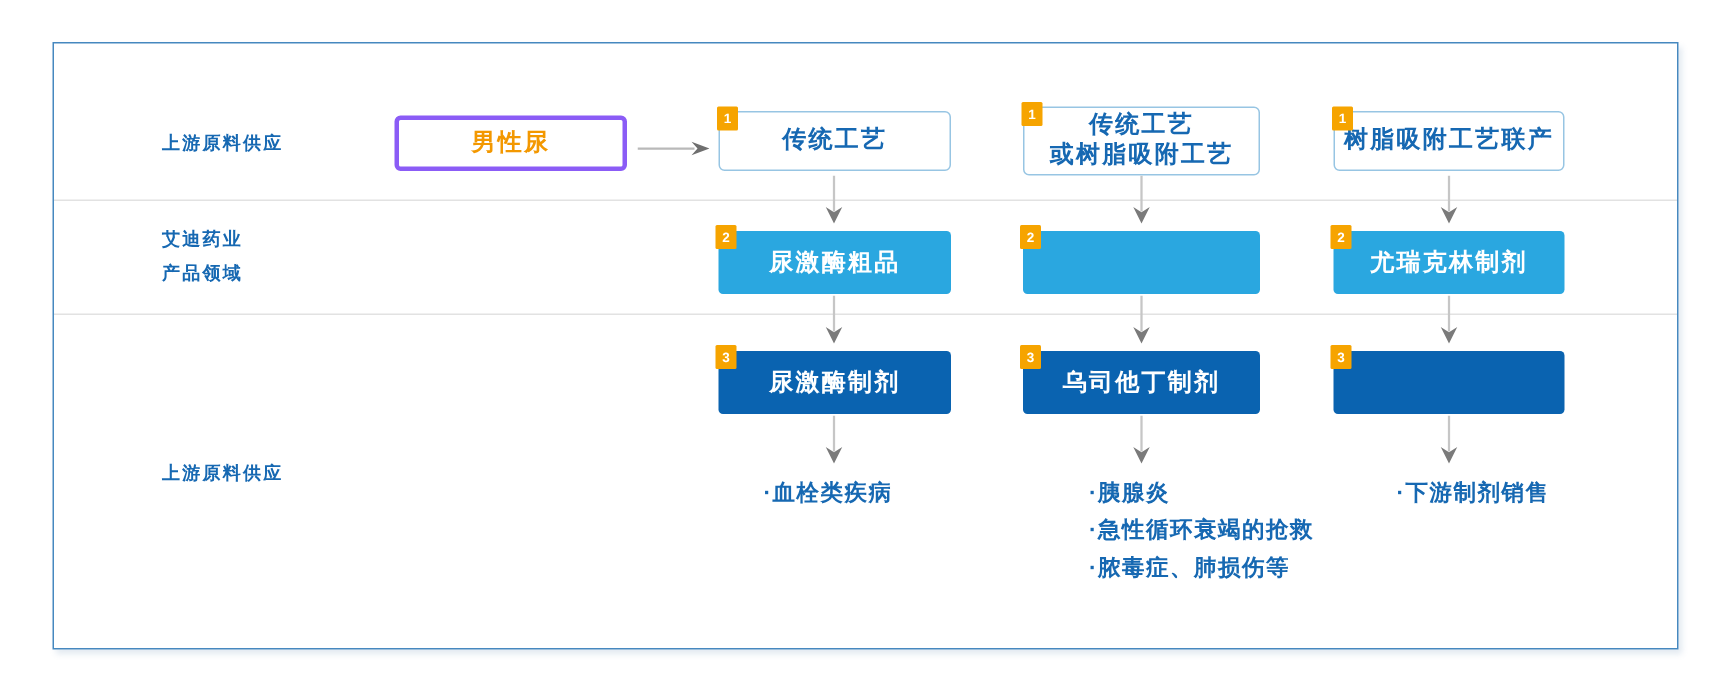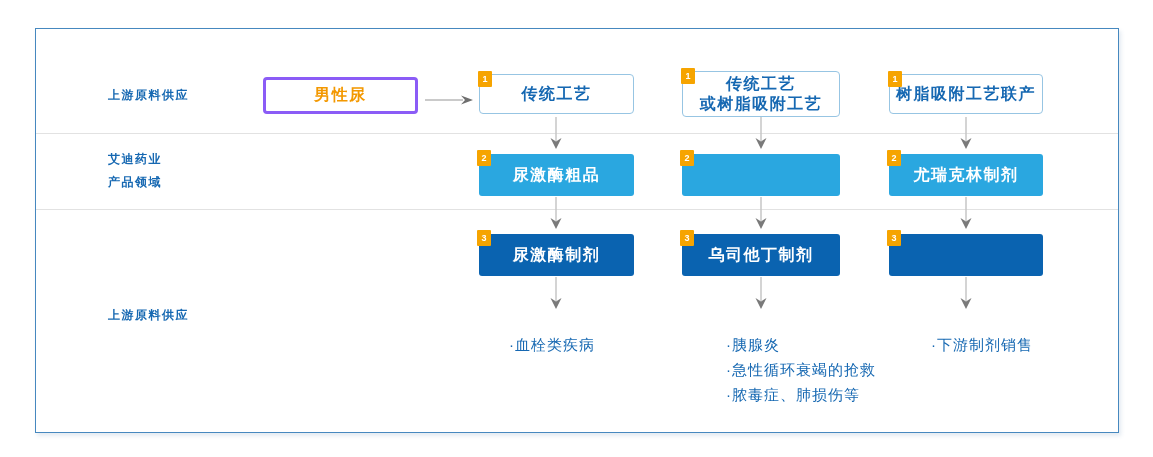--- a/index.html
+++ b/index.html
@@ -55,22 +55,22 @@
   .v-arrow{position:absolute;width:14px;height:33px;}
   .va-c0{left:513px}
   .va-c1{left:718px}
   .va-c2{left:923px}
   .va-r1{top:88px}
   .va-r2{top:168px}
   .va-r3{top:248px}
   .h-arrow{position:absolute;left:389px;top:63px;width:48px;height:12px;}
 
   .ind{
-    position:absolute;color:#1668b2;font-weight:normal;font-size:15px;
-    line-height:25px;letter-spacing:1px;white-space:nowrap;margin-top:16px;
+    position:absolute;color:#1668b2;font-weight:bold;font-size:15px;
+    line-height:25px;letter-spacing:1px;white-space:nowrap;
   }
   .ind-0{left:473px;top:287px}
   .ind-1{left:690px;top:287px}
   .ind-2{left:895px;top:287px}
 </style>
 </head>
 <body>
 
 <div class="frame">
 

